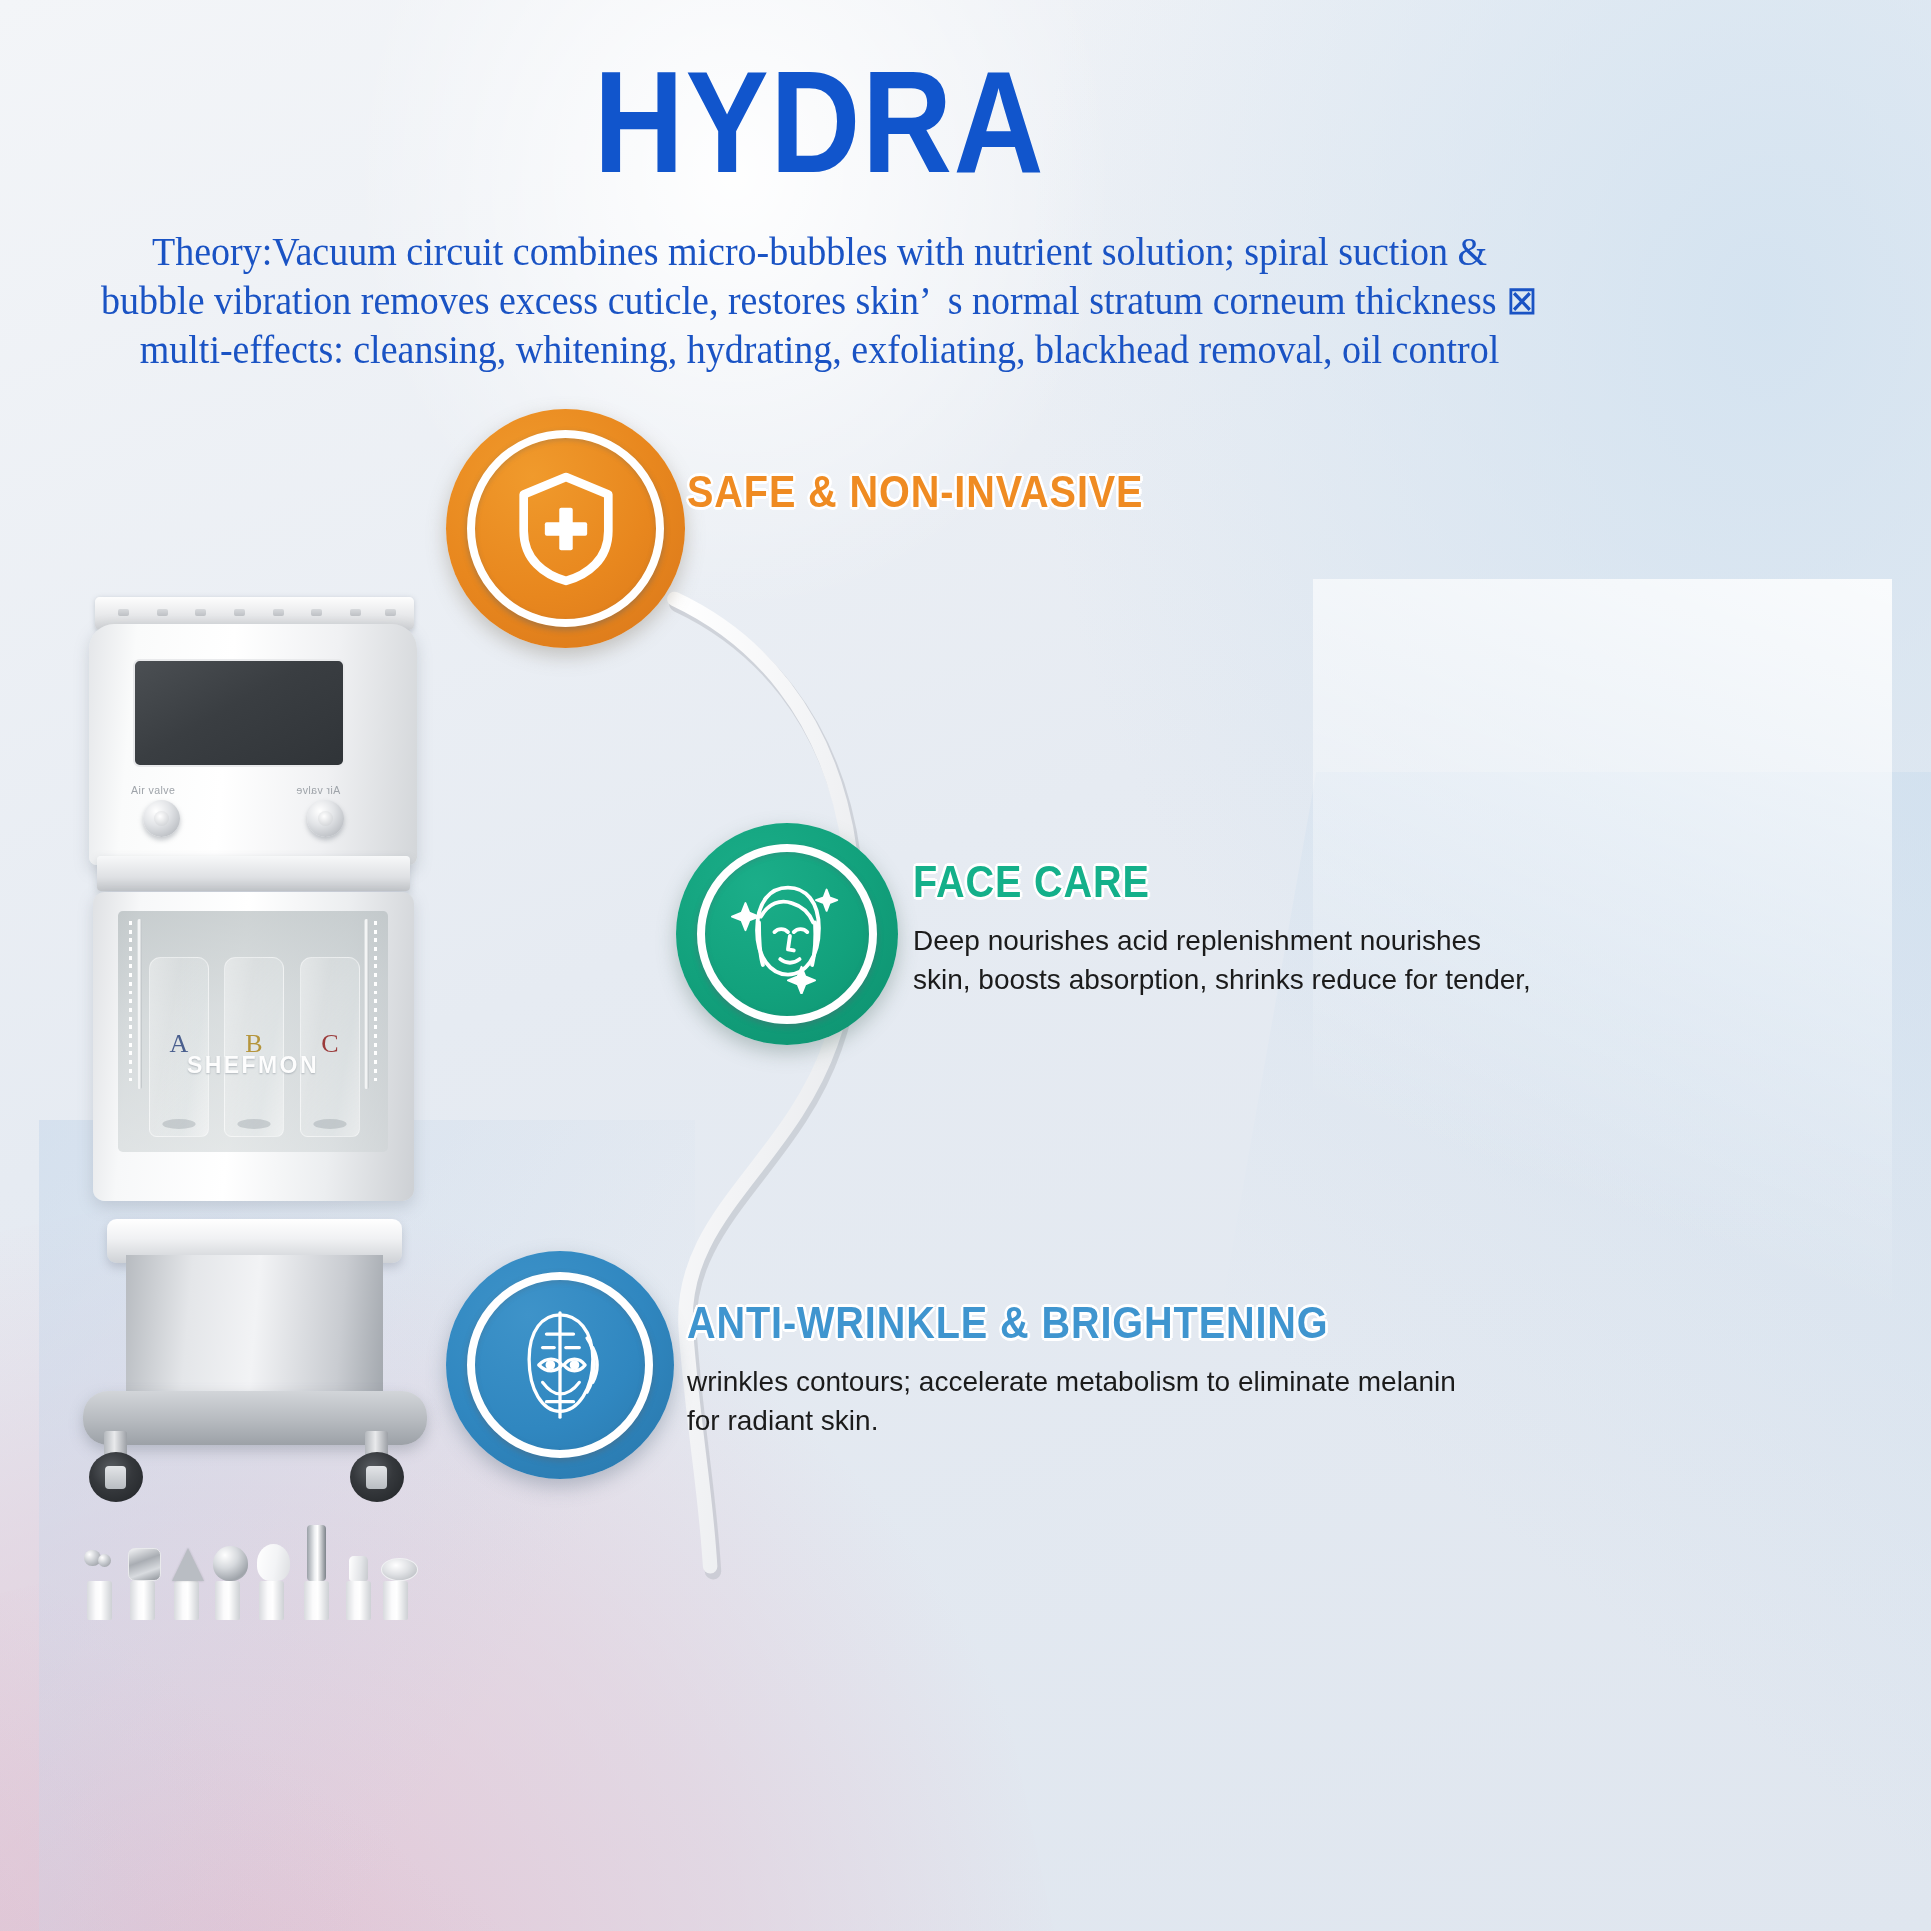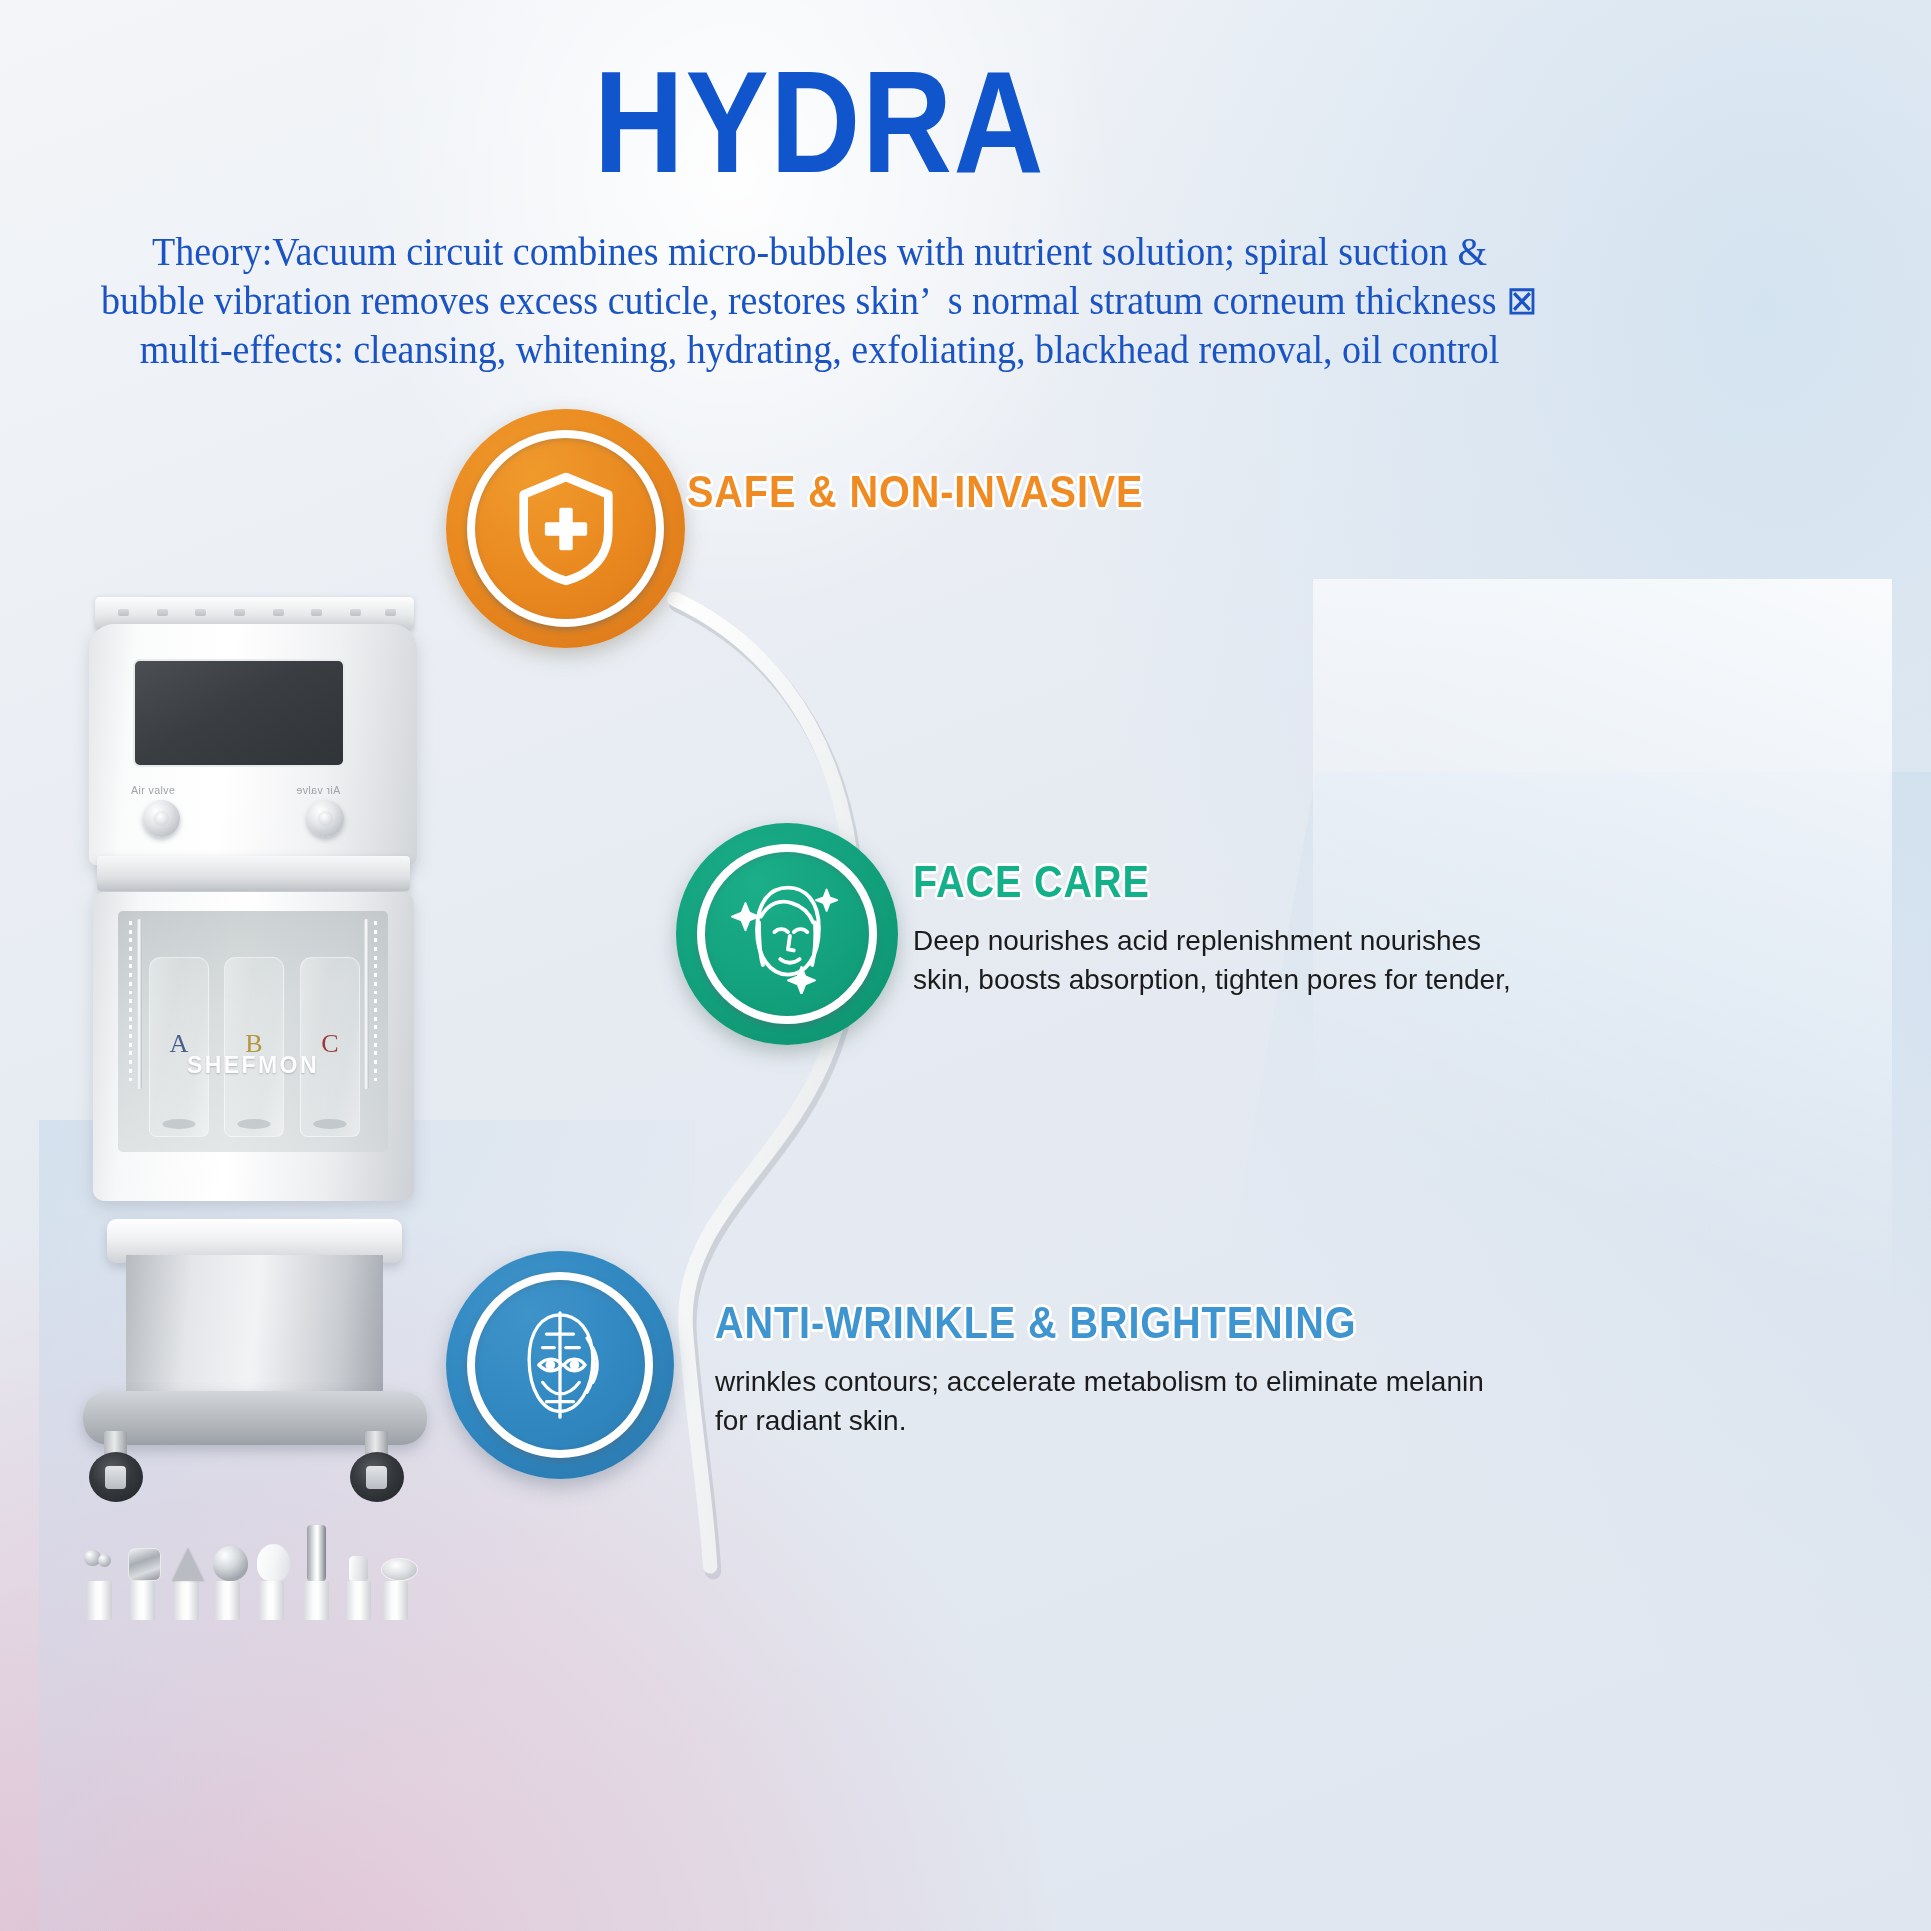--- a/index.html
+++ b/index.html
@@ -305,21 +305,21 @@
     font-size:28px;
     line-height:1.38;
     color:#1b1b1b;
   }
   .fbody .ln { display:block; white-space:pre; }
 
   #feat1 { left:687px; top:467px; width:821px; }
   #feat1 .fhead { color:#ef8b22; }
   #feat2 { left:913px; top:857px; width:618px; }
   #feat2 .fhead { color:#14b08a; }
-  #feat3 { left:687px; top:1298px; width:830px;margin-left:28px; }
+  #feat3 { left:687px; top:1298px; width:830px; }
   #feat3 .fhead { color:#3f95cf; }
 </style>
 </head>
 <body>
 
 <div id="bg">
   <div class="bgl"></div>
   <div class="wash5"></div>
   <div class="wash3"></div>
   <div class="wash4"></div>
@@ -494,21 +494,21 @@
 </div>
 
 <div class="feature" id="feat1">
   <div class="fhead">SAFE &amp; NON-INVASIVE</div>
 </div>
 
 <div class="feature" id="feat2">
   <div class="fhead">FACE CARE</div>
   <div class="fbody">
     <span class="ln">Deep nourishes acid replenishment nourishes</span>
-    <span class="ln">skin, boosts absorption, tighten pores for tender,</span>
+    <span class="ln">skin, boosts absorption, shrinks reduce for tender,</span>
   </div>
 </div>
 
 <div class="feature" id="feat3">
   <div class="fhead">ANTI-WRINKLE &amp; BRIGHTENING</div>
   <div class="fbody">
     <span class="ln">wrinkles contours; accelerate metabolism to eliminate melanin</span>
     <span class="ln">for radiant skin.</span>
   </div>
 </div>

